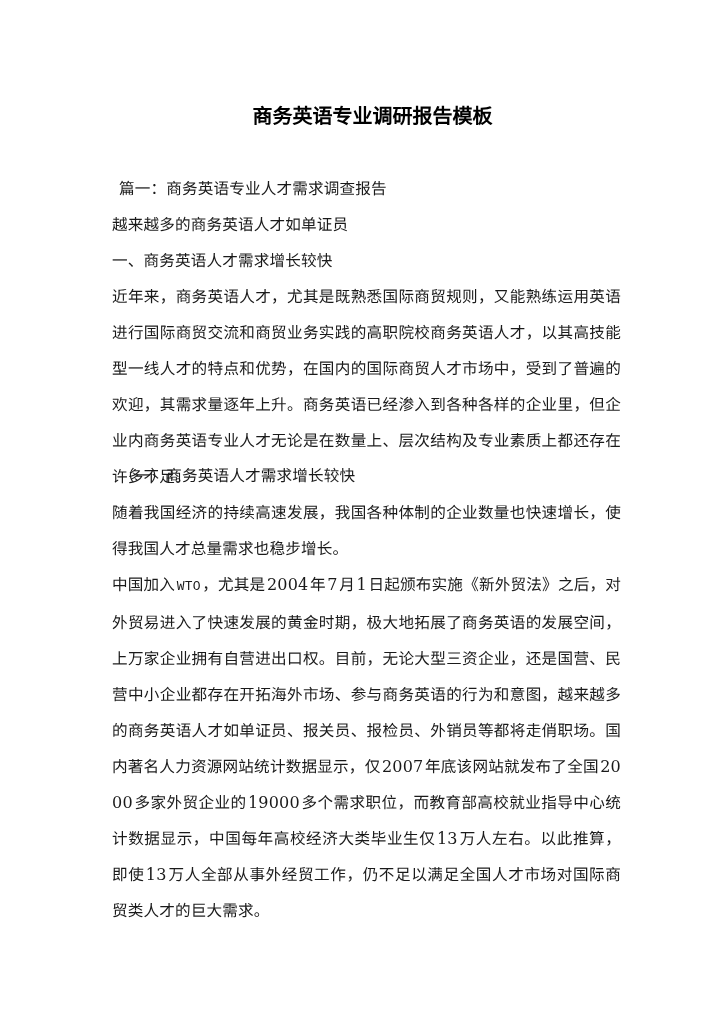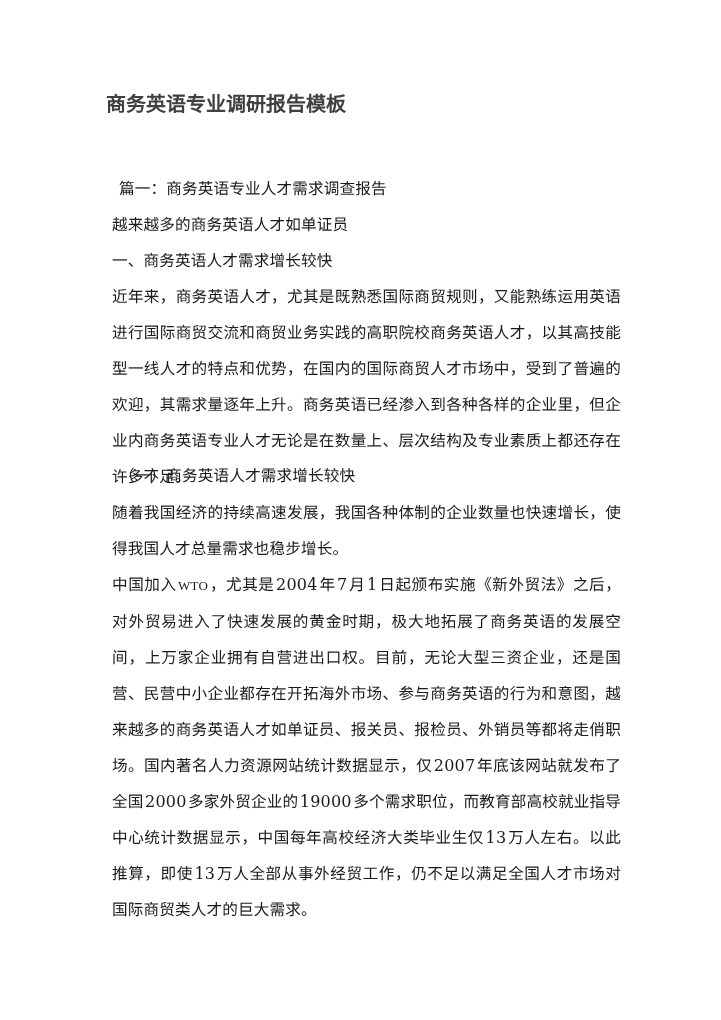--- a/index.html
+++ b/index.html
@@ -24,28 +24,29 @@
 
   .doc-body {
     position: absolute;
     left: 106px;
     top: 0;
     width: 509px;
   }
 
   
   .doc-title {
-    margin: 0;
+    margin: 12px;
     padding: 0;
+    text-align: center;
     font-family: "DejaVu Sans", "Liberation Sans", sans-serif;
     font-weight: bold;
     font-size: 20px;
     line-height: 24px;
     letter-spacing: 0px;
-    color: #404040;
+    color: #000000;
     position: absolute;
     top: 92px;
     left: 0;
     width: 509px;
   }
 
   
   .para {
     margin: 6px;
     padding: 0;
@@ -72,21 +73,21 @@
   .p-body3   { position: absolute; top: 561px;  left: 0; width: 509px; }
 
   
   .num {
     font-family: "DejaVu Serif", "Liberation Serif", serif;
     font-size: 16px;
     letter-spacing: 0.2px;
     padding: 0 1.5px;
   }
   .mono {
-    font-family: Liberation Serif, serif;
+    font-family: Liberation Mono, monospace;
     font-size: 13px;
     letter-spacing: 0.2px;
     padding: 0 1.5px;
   }
 </style>
 </head>
 <body>
 
 <div class="page">
 

